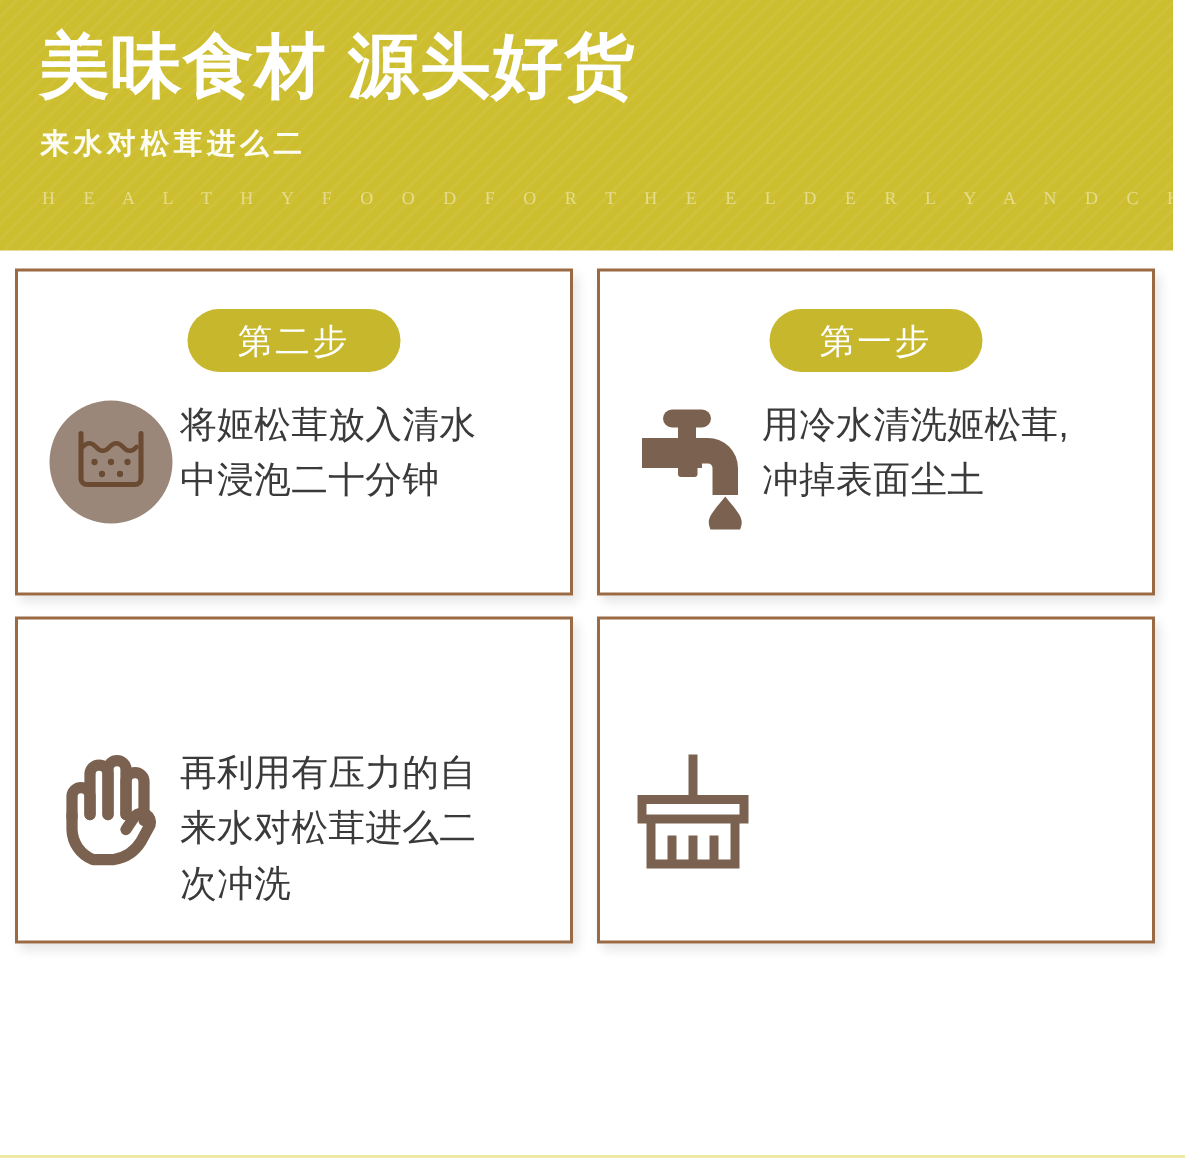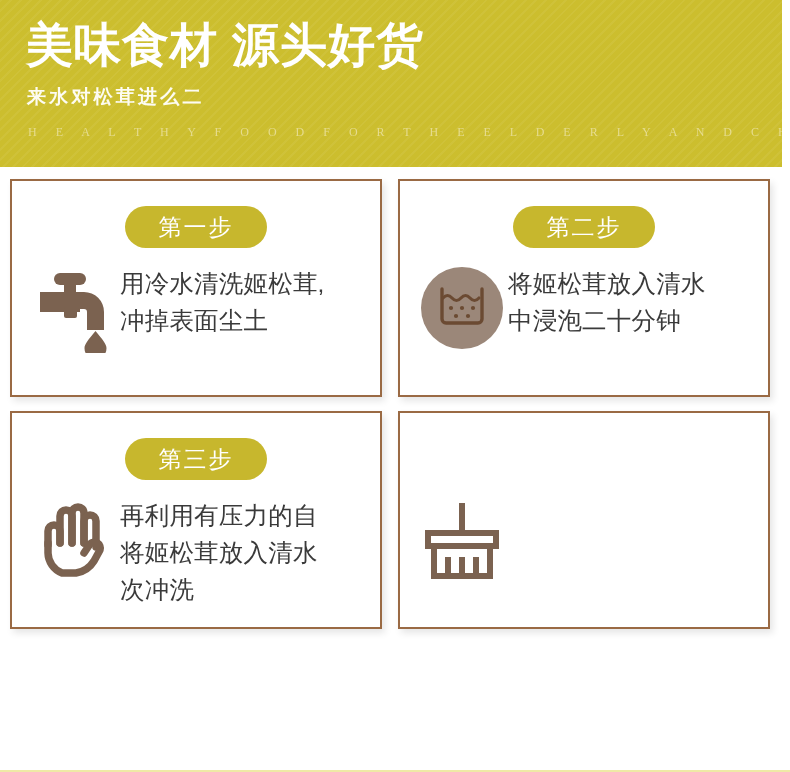--- a/index.html
+++ b/index.html
@@ -167,38 +167,20 @@
 
 <div class="header">
   <div class="header-title"><span>美味食材</span><span class="gap"></span><span>源头好货</span></div>
   <div class="header-subtitle">来水对松茸进么二</div>
   <div class="header-eyebrow">H E A L T H Y   F O O D   F O R   T H E   E L D E R L Y   A N D   C H I L D R E N</div>
 </div>
 
 <div class="grid">
 
   <div class="card">
-    <div class="badge">第一步</div>
-    <div class="card-body">
-      <div class="icon-slot">
-        <svg width="78" height="86" viewBox="0 0 78 86">
-          <rect x="19" y="6" width="32" height="12" rx="6" fill="#7b6250"></rect>
-          <rect x="29" y="17" width="12" height="12" fill="#7b6250"></rect>
-          <rect x="5" y="25" width="40" height="20" fill="#7b6250"></rect>
-          <rect x="29" y="40" width="13" height="11" rx="2" fill="#7b6250"></rect>
-          <path d="M41 25 h8 a20 20 0 0 1 20 20 v18 h-17 v-18 a3 3 0 0 0 -3 -3 h-8 z" fill="#7b6250"></path>
-          <path d="M60.5 64 c-7 8.5 -11 13 -11 17.2 a11 11 0 0 0 22 0 C71.5 77 67.5 72.5 60.5 64 z" fill="#7b6250"></path>
-        </svg>
-      </div>
-      <div class="card-text">用冷水清洗姬松茸,
-冲掉表面尘土</div>
-    </div>
-  </div>
-
-  <div class="card">
     <div class="badge">第二步</div>
     <div class="card-body">
       <div class="icon-slot">
         <div class="icon-circle">
           <svg width="50" height="46" viewBox="0 0 50 46">
             <path d="M5 4 v30 a4 4 0 0 0 4 4 h32 a4 4 0 0 0 4 -4 v-30" fill="none" stroke="#6b4a32" stroke-width="3.4" stroke-linecap="round"></path>
             <path d="M6 13 q4.5 -5 9 0 t9 0 t9 0 t9 0" fill="none" stroke="#6b4a32" stroke-width="3.1" stroke-linecap="round"></path>
             <circle cx="14" cy="23" r="2.1" fill="#6b4a32"></circle>
             <circle cx="25" cy="23" r="2.1" fill="#6b4a32"></circle>
             <circle cx="36" cy="23" r="2.1" fill="#6b4a32"></circle>
@@ -206,35 +188,52 @@
             <circle cx="31" cy="31" r="2.1" fill="#6b4a32"></circle>
           </svg>
         </div>
       </div>
       <div class="card-text">将姬松茸放入清水
 中浸泡二十分钟</div>
     </div>
   </div>
 
   <div class="card">
-    <div class="badge">第三步</div>
+    <div class="badge">第一步</div>
+    <div class="card-body">
+      <div class="icon-slot">
+        <svg width="78" height="86" viewBox="0 0 78 86">
+          <rect x="19" y="6" width="32" height="12" rx="6" fill="#7b6250"></rect>
+          <rect x="29" y="17" width="12" height="12" fill="#7b6250"></rect>
+          <rect x="5" y="25" width="40" height="20" fill="#7b6250"></rect>
+          <rect x="29" y="40" width="13" height="11" rx="2" fill="#7b6250"></rect>
+          <path d="M41 25 h8 a20 20 0 0 1 20 20 v18 h-17 v-18 a3 3 0 0 0 -3 -3 h-8 z" fill="#7b6250"></path>
+          <path d="M60.5 64 c-7 8.5 -11 13 -11 17.2 a11 11 0 0 0 22 0 C71.5 77 67.5 72.5 60.5 64 z" fill="#7b6250"></path>
+        </svg>
+      </div>
+      <div class="card-text">用冷水清洗姬松茸,
+冲掉表面尘土</div>
+    </div>
+  </div>
+
+  <div class="card">
     <div class="card-body">
       <div class="icon-slot">
         <svg width="80" height="82" viewBox="0 0 80 82">
           <g fill="none" stroke="#7b6250" stroke-width="7.5" stroke-linecap="round" stroke-linejoin="round">
             <path d="M14 46 V32 a6 6 0 0 1 12 0 v12"></path>
             <path d="M26 44 V17 a6 6 0 0 1 12 0 v27"></path>
             <path d="M38 44 V14 a6 6 0 0 1 12 0 v30"></path>
             <path d="M50 44 V22 a6 6 0 0 1 12 0 v26"></path>
             <path d="M14 44 v10 a22 22 0 0 0 14 20 h14 a26 26 0 0 0 18 -12 l6 -11 a6 6 0 0 0 -10 -6 l-6 9"></path>
           </g>
         </svg>
       </div>
       <div class="card-text">再利用有压力的自
-将姬松茸放入清水
+来水对松茸进么二
 次冲洗</div>
     </div>
   </div>
 
   <div class="card">
     <div class="card-body">
       <div class="icon-slot">
         <svg width="78" height="84" viewBox="0 0 78 84">
           <g fill="none" stroke="#7b6250" stroke-width="6">
             <path d="M39 4 V34"></path>

